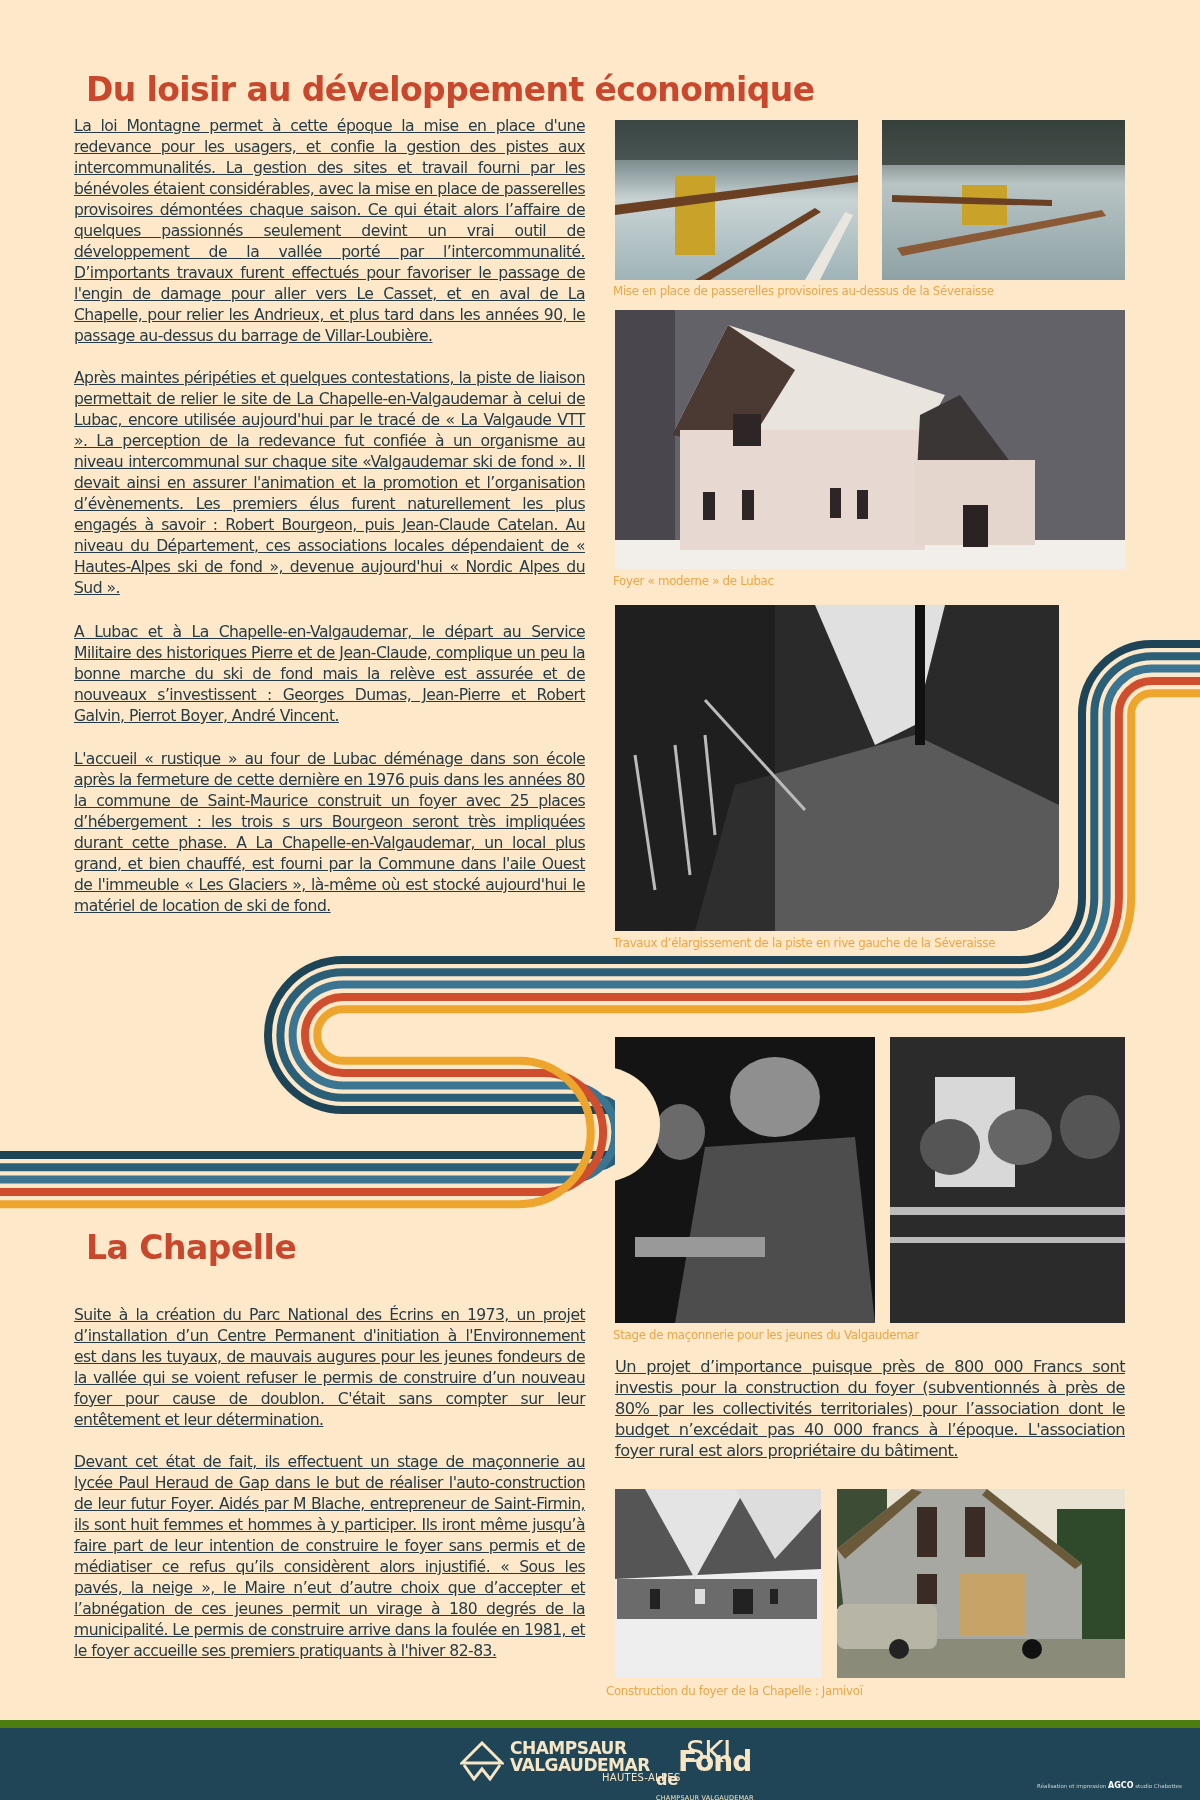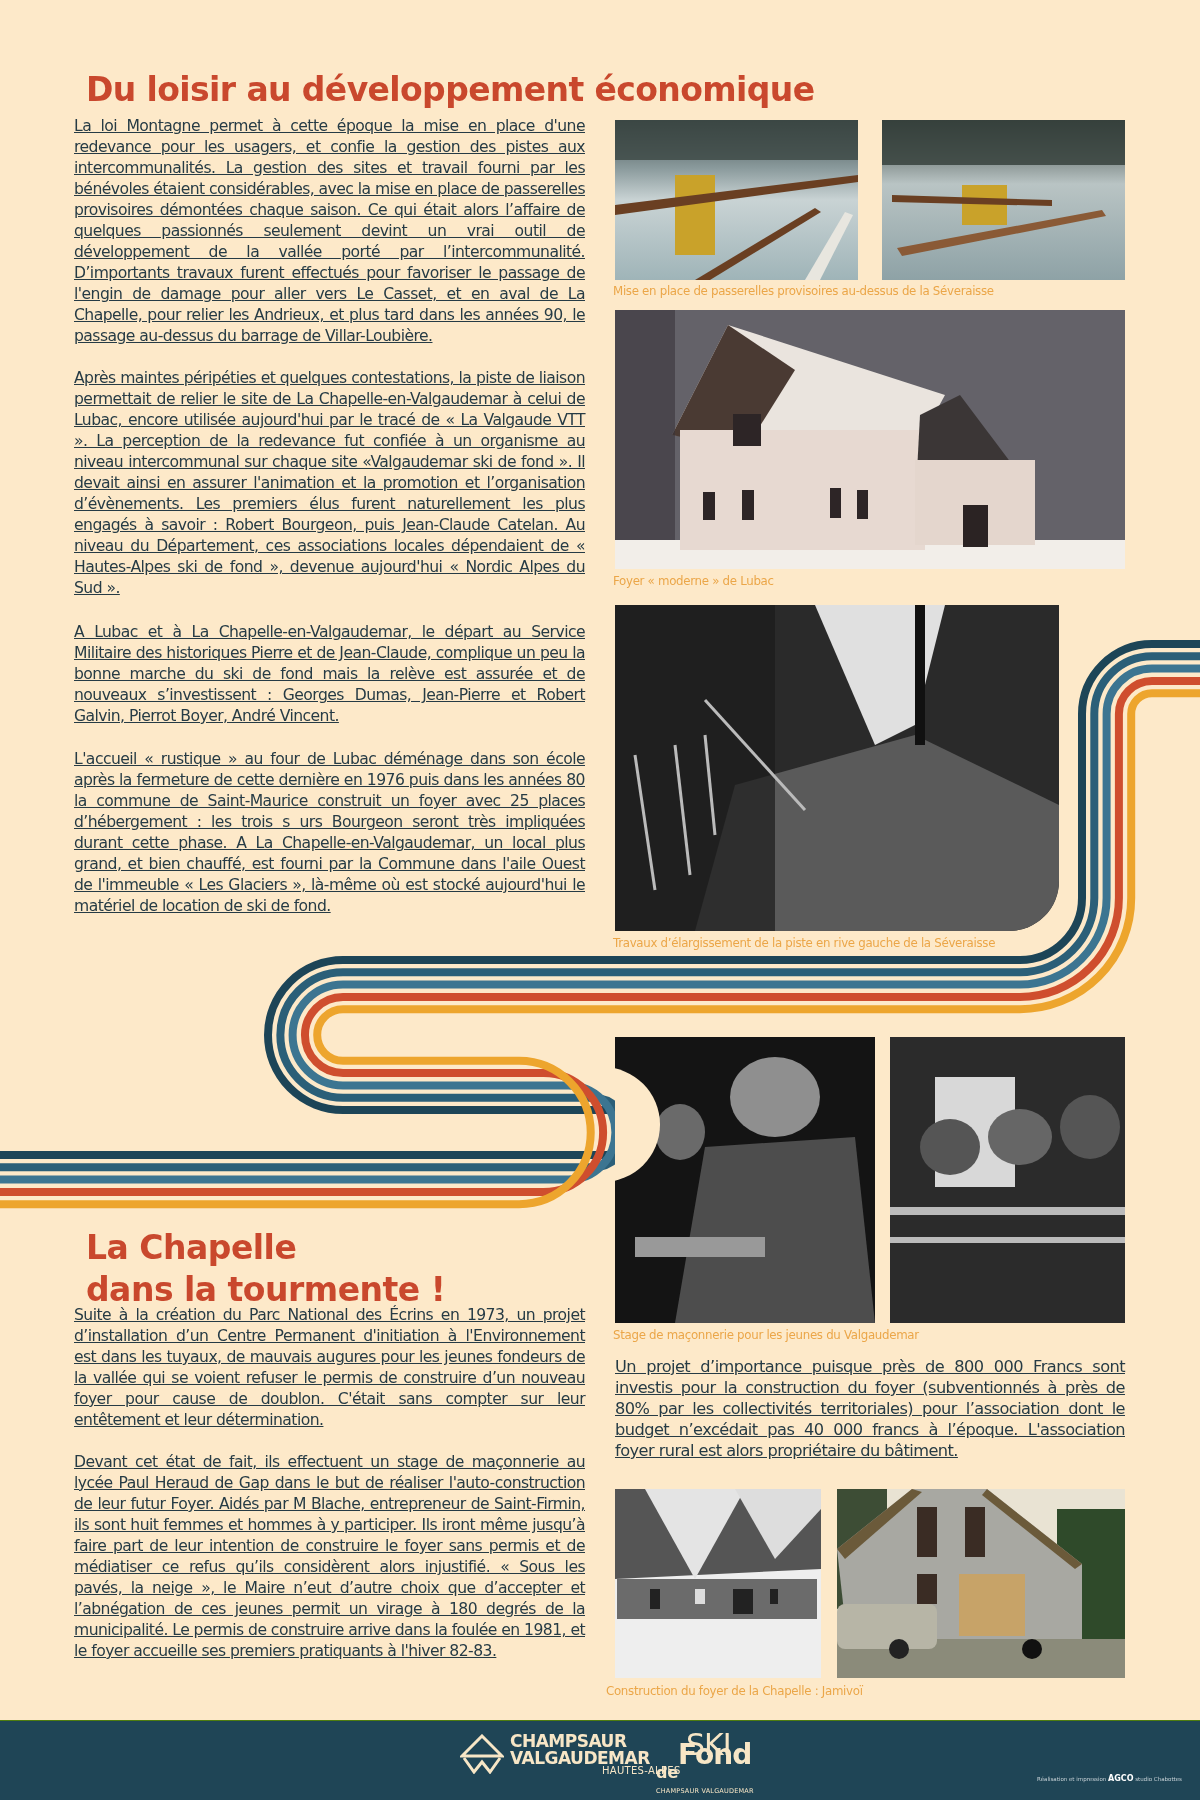--- a/index.html
+++ b/index.html
@@ -21,21 +21,21 @@
   }
   .para.r { left: 615px; width: 510px; font-size: 16.2px; }
   .cap {
     position: absolute; font-size: 11.8px; color: #eba648; white-space: nowrap; letter-spacing: -0.3px;
   }
   .photo { position: absolute; overflow: hidden; }
   .photo svg { display: block; width: 100%; height: 100%; }
   .stripes { position: absolute; left: 0; top: 0; width: 1200px; height: 1800px; pointer-events: none; }
   .footer {
     position: absolute; left: 0; top: 1720px; width: 1200px; height: 80px; background: #1f4556;
-    border-top: 1px solid #4d7c0f;
+    border-top: 8px solid #4d7c0f;
     box-sizing: border-box;
   }
   .logo1 { position: absolute; left: 460px; top: 12px; color: #f7e6c6; display: flex; align-items: center; }
   .logo1 .txt { font-family: "DejaVu Sans", sans-serif; font-weight: bold; line-height: 17px; font-size: 17px; letter-spacing: -0.5px; margin-left: 6px; }
   .logo1 .sub { font-size: 10px; font-weight: normal; letter-spacing: 0.3px; margin-left: 92px; display: block; line-height: 8px; }
   .logo2 { position: absolute; left: 656px; top: 8px; color: #f7e6c6; }
   .logo2 .ski { font-size: 30px; font-weight: normal; letter-spacing: -1px; position: absolute; left: 30px; top: -2px; font-family: "DejaVu Sans", sans-serif; }
   .logo2 .de { font-size: 16px; font-weight: bold; position: absolute; left: 0; top: 34px; }
   .logo2 .fond { font-size: 28px; font-weight: bold; position: absolute; left: 22px; top: 9px; letter-spacing: -1px; }
   .logo2 .sub { font-size: 6.5px; position: absolute; left: 0; top: 58px; white-space: nowrap; letter-spacing: 0.2px; }
@@ -127,21 +127,20 @@
     <line x1="20" y1="150" x2="40" y2="285" stroke="#bbb" stroke-width="3"></line>
     <line x1="60" y1="140" x2="75" y2="270" stroke="#bbb" stroke-width="3"></line>
     <line x1="90" y1="130" x2="100" y2="230" stroke="#bbb" stroke-width="3"></line>
     <line x1="90" y1="95" x2="190" y2="205" stroke="#bbb" stroke-width="3"></line>
   </svg>
 </div>
 <div class="cap" style="left:613px;top:936px">Travaux d’élargissement de la piste en rive gauche de la Séveraisse</div>
 
 <h2 class="abs h2">
   <span>La Chapelle</span><br>
-  <span>dans la tourmente !</span>
 </h2>
 
 <p class="para" style="top:1305px">Suite à la création du Parc National des Écrins en 1973, un projet d’installation d’un Centre Permanent d'initiation à l'Environnement est dans les tuyaux, de mauvais augures pour les jeunes fondeurs de la vallée qui se voient refuser le permis de construire d’un nouveau foyer pour cause de doublon. C'était sans compter sur leur entêtement et leur détermination.</p>
 <p class="para" style="top:1452px">Devant cet état de fait, ils effectuent un stage de maçonnerie au lycée Paul Heraud de Gap dans le but de réaliser l'auto-construction de leur futur Foyer. Aidés par M Blache, entrepreneur de Saint-Firmin, ils sont huit femmes et hommes à y participer. Ils iront même jusqu’à faire part de leur intention de construire le foyer sans permis et de médiatiser ce refus qu’ils considèrent alors injustifié. « Sous les pavés, la neige », le Maire n’eut d’autre choix que d’accepter et l’abnégation de ces jeunes permit un virage à 180 degrés de la municipalité. Le permis de construire arrive dans la foulée en 1981, et le foyer accueille ses premiers pratiquants à l'hiver 82-83.</p>
 
 <div class="photo" style="left:615px;top:1037px;width:260px;height:286px">
   <svg viewBox="0 0 260 286" preserveAspectRatio="none">
     <rect width="260" height="286" fill="#141414"></rect>
     <ellipse cx="160" cy="60" rx="45" ry="40" fill="#8f8f8f"></ellipse>
     <polygon points="90,110 240,100 260,286 60,286" fill="#4d4d4d"></polygon>

